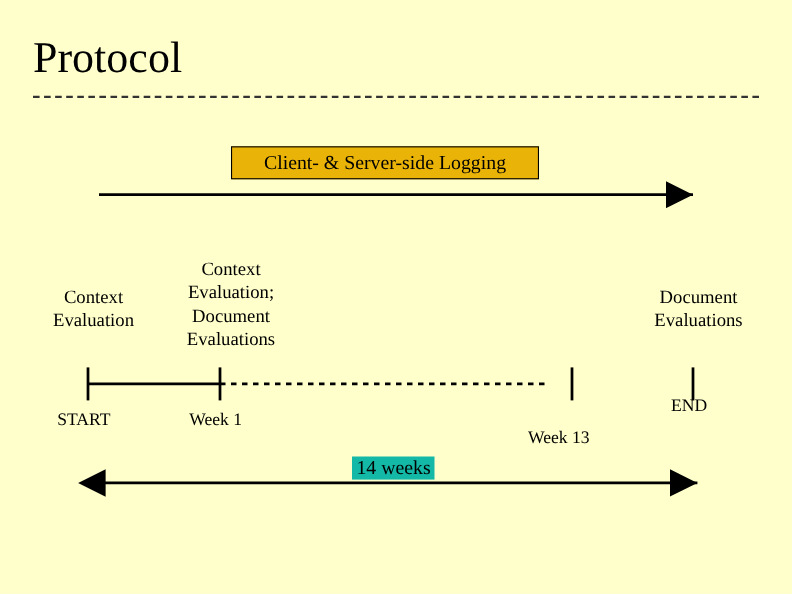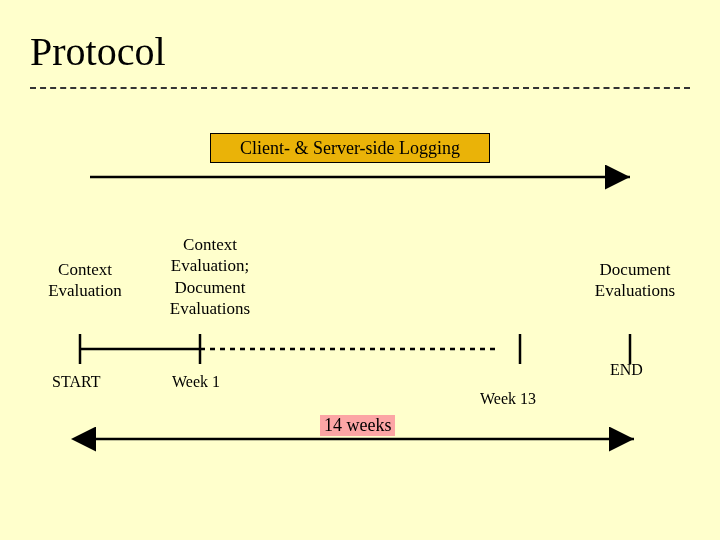--- a/index.html
+++ b/index.html
@@ -100,15 +100,15 @@
 Evaluations</div>
 
   <div class="phase-label" style="left:545px; top:130px; width:120px;">Document
 Evaluations</div>
 
   <div class="tick-label" style="left:22px; top:244px;">START</div>
   <div class="tick-label" style="left:142px; top:244px;text-align:right;">Week 1</div>
   <div class="tick-label" style="left:450px; top:232px;margin-top:29px;">Week 13</div>
   <div class="tick-label" style="left:580px; top:232px;">END</div>
 
-  <div class="duration" style="left:290px; top:286px; background:#fca5a5; padding:0 4px;">14 weeks</div>
+  <div class="duration" style="left:290px; top:286px; background:#14b8a6; padding:0 4px;">14 weeks</div>
 
 </div>
 
 </body></html>

